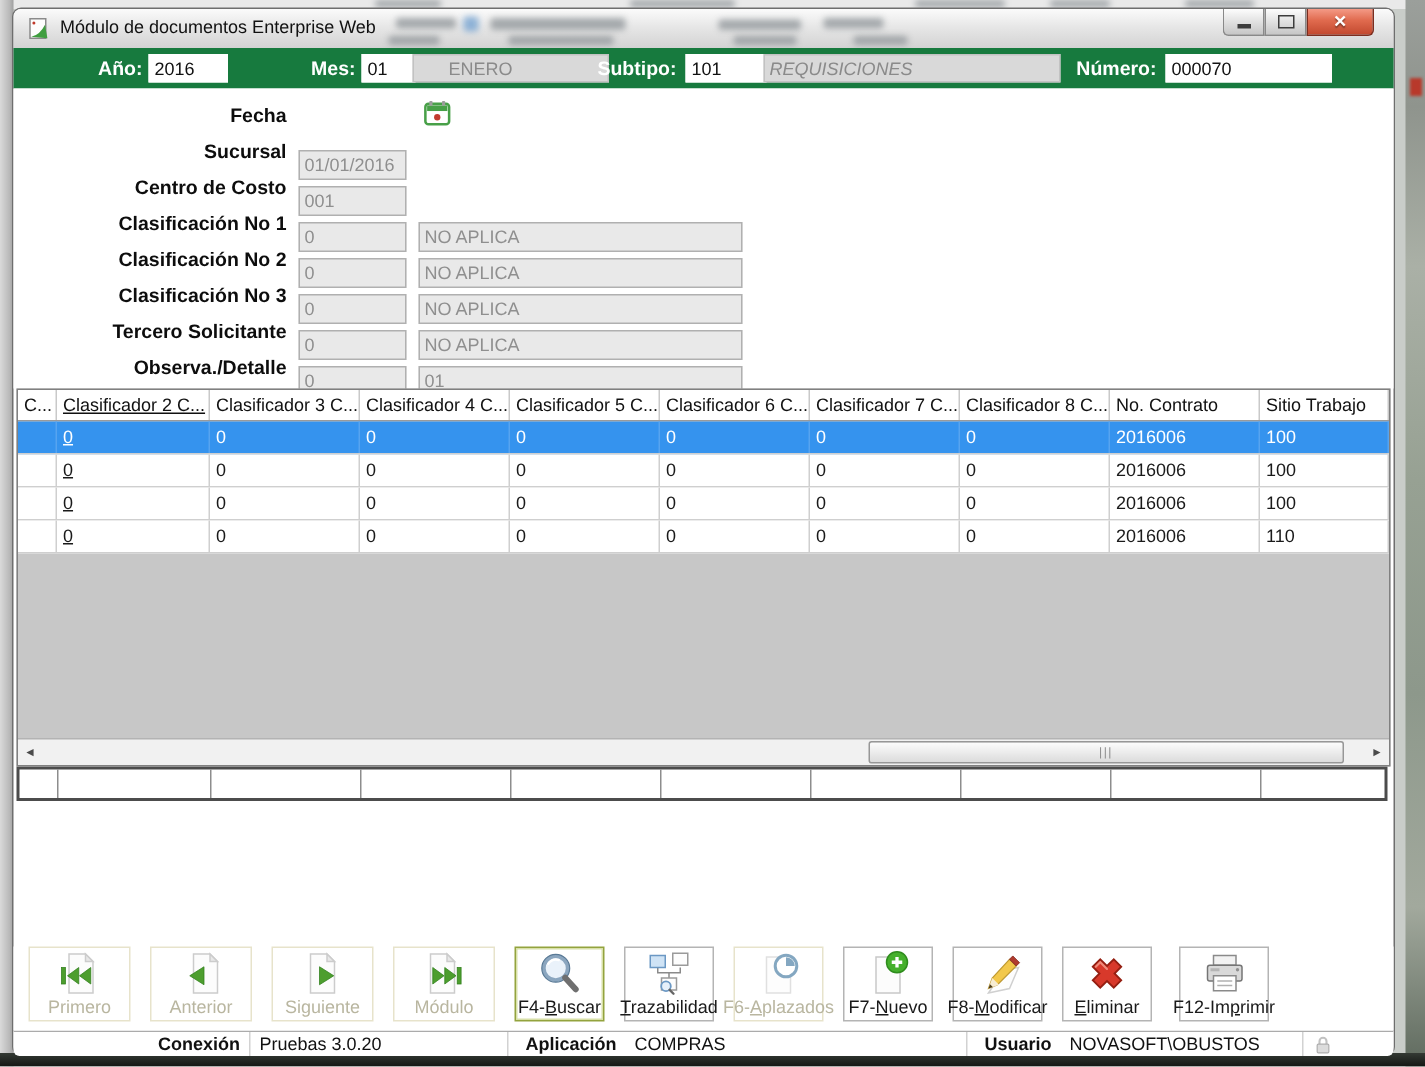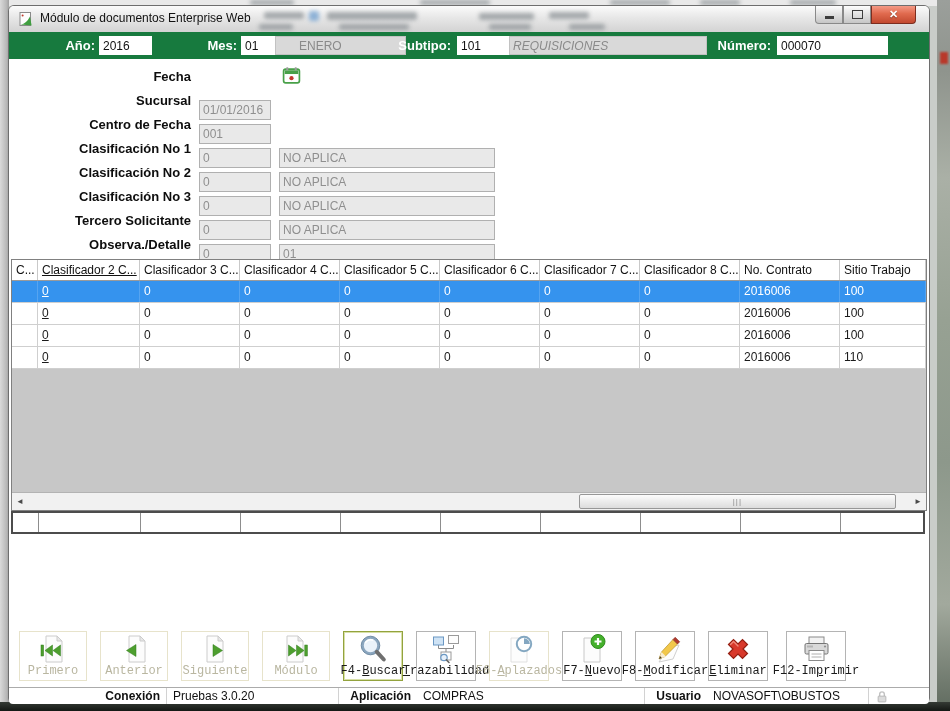--- a/index.html
+++ b/index.html
@@ -86,21 +86,21 @@
   .g2c{box-sizing:border-box;border-right:1px solid #8d8d8d;height:100%;}
 
   
   .toolbar{position:absolute;left:0;top:625px;width:100%;height:56px;background:#fff;
            display:flex;gap:13px;padding-left:10px;box-sizing:border-box;}
   .tbtn{width:68px;height:50px;background:#fff;border:1px solid #b4b4b4;box-sizing:border-box;
         display:flex;flex-direction:column;align-items:center;justify-content:flex-end;
         padding-bottom:2px;font-size:12px;color:#1a1a1a;cursor:pointer;
         font-family:"Liberation Sans",sans-serif;}
   .tbtn svg{flex:0 0 auto;margin-bottom:0px;}
-  .tbtn .tlbl{white-space:nowrap;line-height:13px;font-family:Liberation Mono, monospace;}
+  .tbtn .tlbl{white-space:nowrap;line-height:13px;}
   .tbtn.disabled{border-color:#e7e3cb;color:#b9b6a0;cursor:default;}
   .tbtn.focus{border:1px solid #93a33e;box-shadow:inset 0 0 0 1px #d8e0a8;}
   .tbtn.w72{width:60px;}
   .tbtn.gap{margin-left:5px;}
   .u{text-decoration:underline;}
   .dim{opacity:.55;}
 
   
   .statusbar{position:absolute;left:0;top:681px;width:100%;height:16px;background:#fff;
              border-top:1px solid #ababab;display:flex;align-items:center;font-size:12px;color:#111;
@@ -184,21 +184,21 @@
           <rect x="12" y="1.2" width="2" height="3" rx=".6" fill="#9c9c9c"></rect>
           <circle cx="9" cy="11.5" r="2" fill="#c23a2e"></circle>
         </svg>
       </button>
     </div>
     <div class="frow" style="top:32px">
       <span class="flabel">Sucursal</span>
       <input class="finp fcode" readonly="" value="001" style="">
     </div>
     <div class="frow" style="top:56px">
-      <span class="flabel">Centro de Fecha</span>
+      <span class="flabel">Centro de Costo</span>
       <input class="finp fcode" readonly="" value="0" style="">
       <input class="finp fdesc" readonly="" value="NO APLICA" style="">
     </div>
     <div class="frow" style="top:80px">
       <span class="flabel">Clasificación No 1</span>
       <input class="finp fcode" readonly="" value="0" style="">
       <input class="finp fdesc" readonly="" value="NO APLICA" style="">
     </div>
     <div class="frow" style="top:104px">
       <span class="flabel">Clasificación No 2</span>

